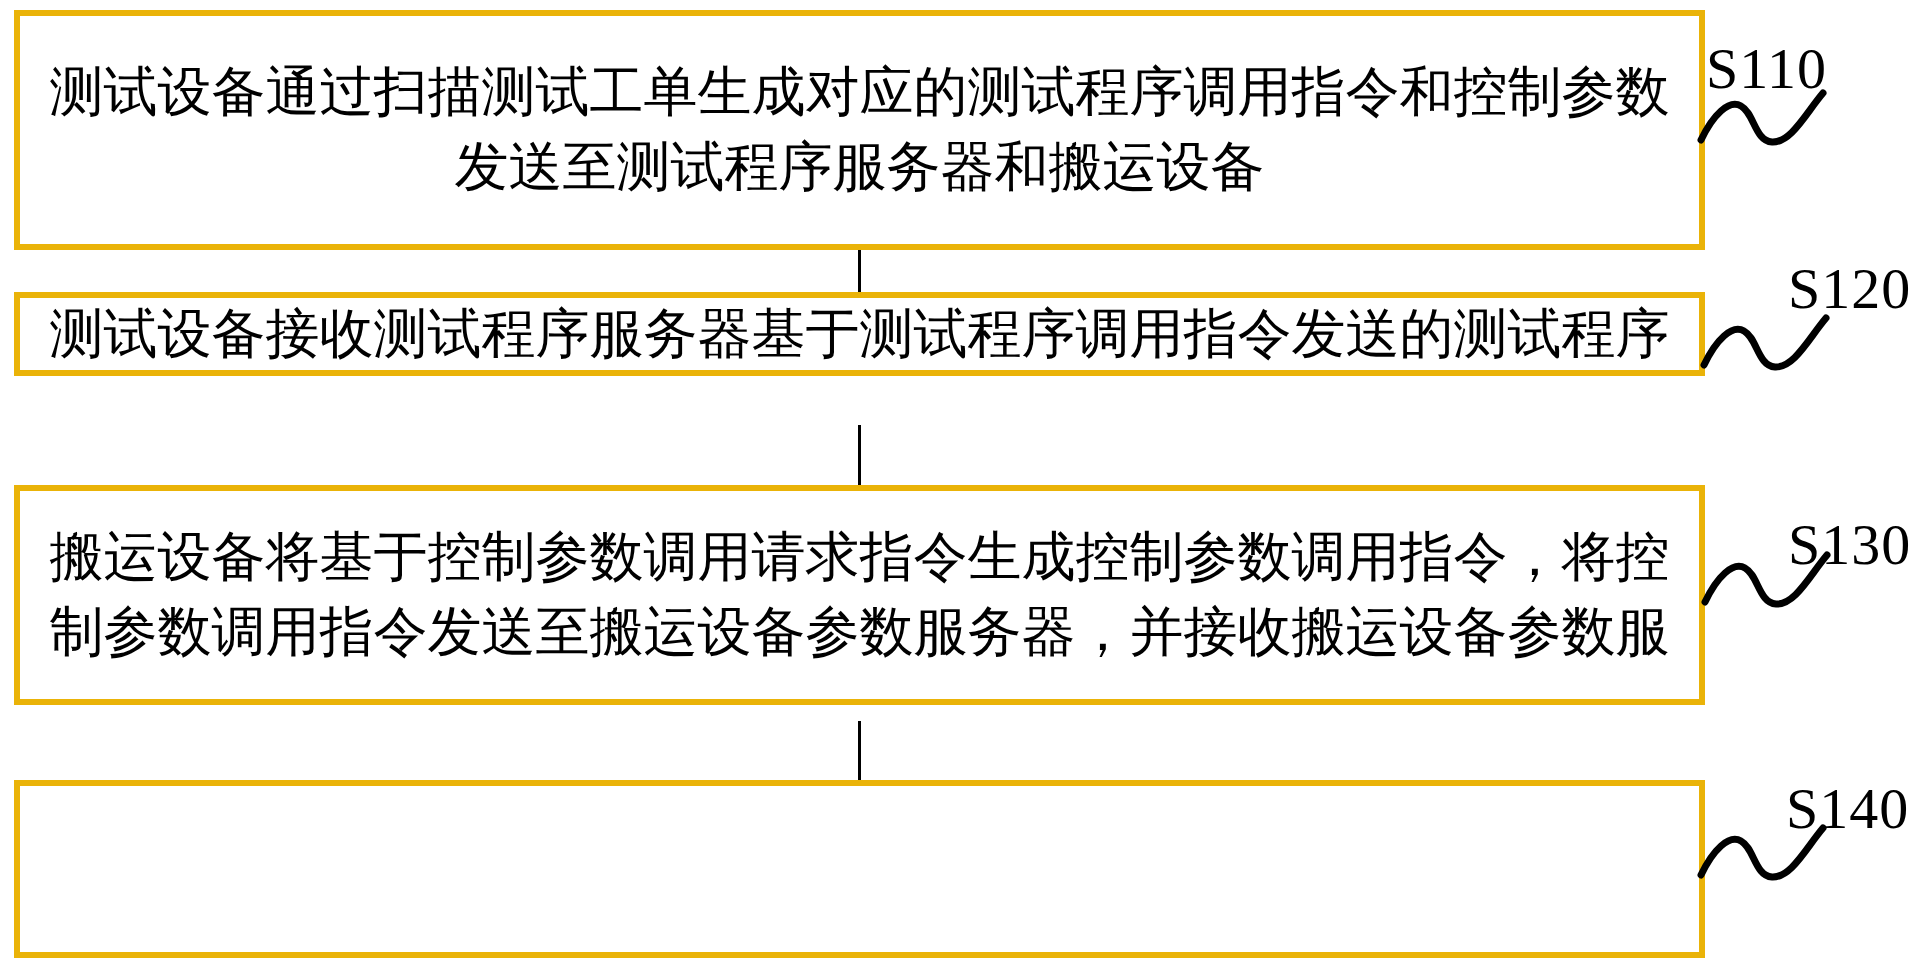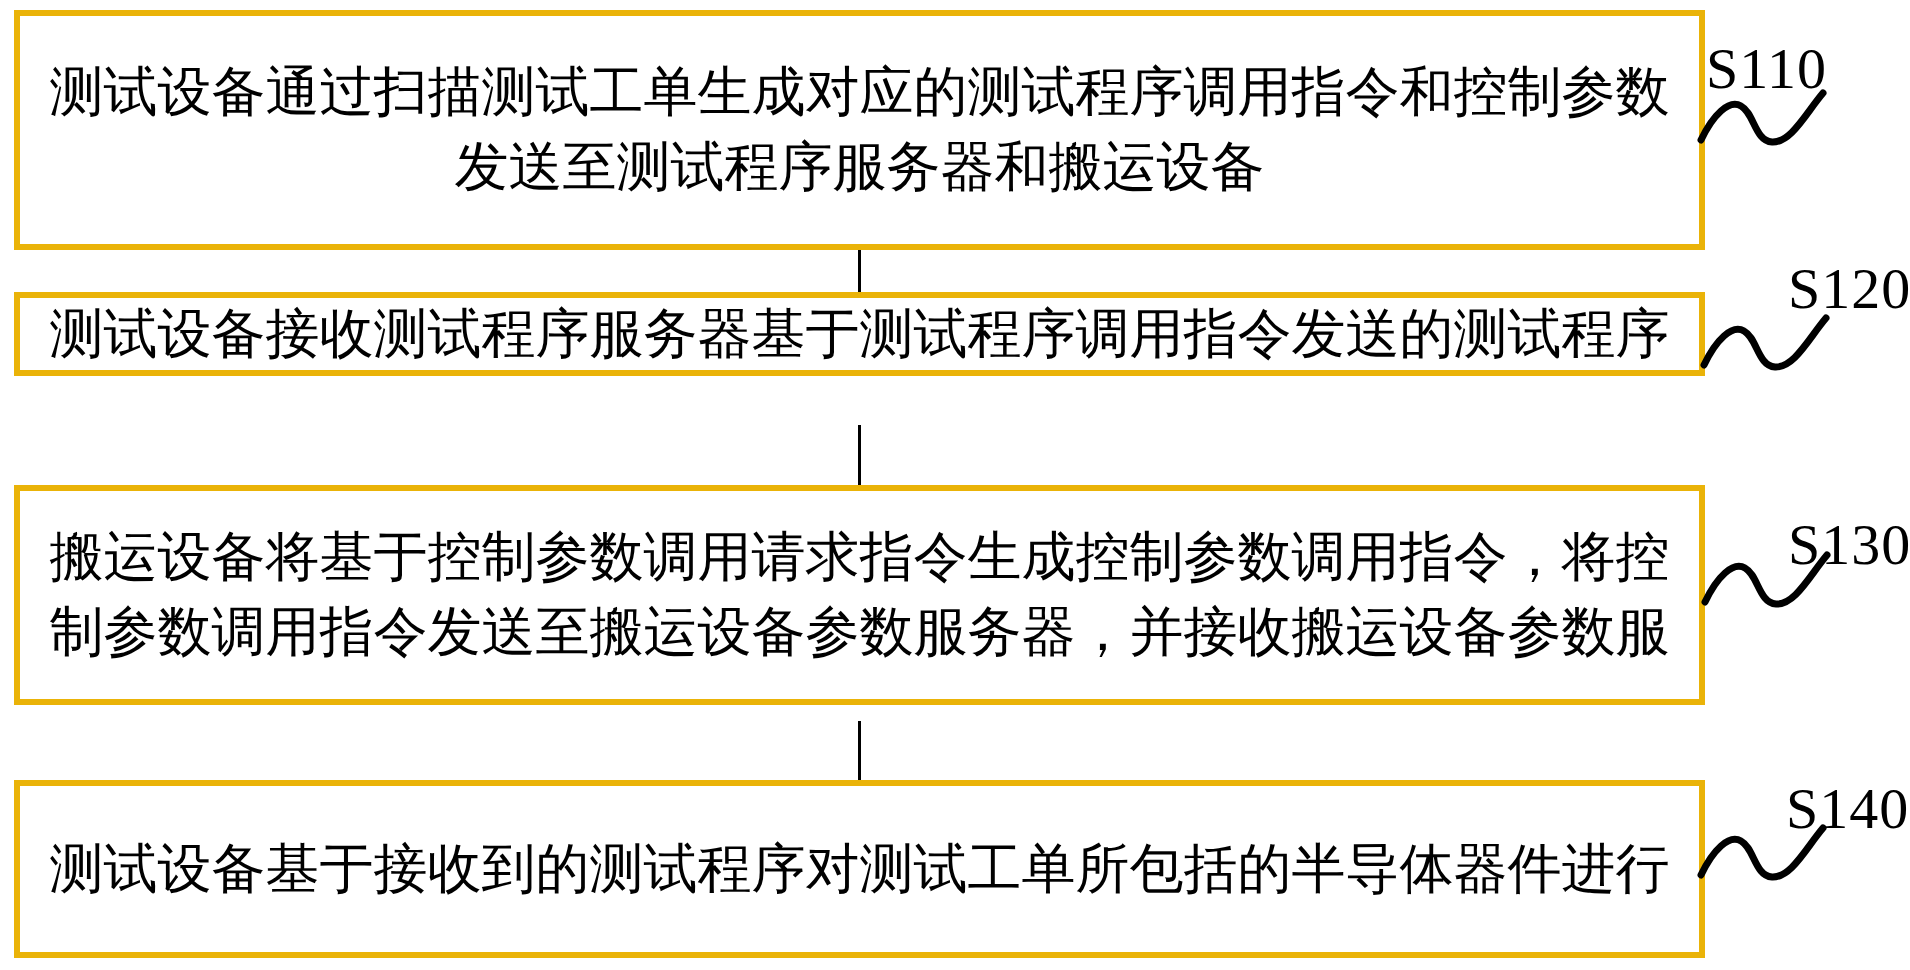--- a/index.html
+++ b/index.html
@@ -91,21 +91,20 @@
   <div class="connector" id="connector-2"></div>
 
   <div class="flow-box" id="box-3">
     <div class="box-line">搬运设备将基于控制参数调用请求指令生成控制参数调用指令，将控</div>
     <div class="box-line">制参数调用指令发送至搬运设备参数服务器，并接收搬运设备参数服</div>
   </div>
 
   <div class="connector" id="connector-3"></div>
 
   <div class="flow-box" id="box-4">
-    <div class="box-line">测试设备基于接收到的测试程序对测试工单所包括的半导体器件进行</div>
   </div>
 
   <div class="step-label" id="label-1">S110</div>
   <div class="step-label" id="label-2">S120</div>
   <div class="step-label" id="label-3">S130</div>
   <div class="step-label" id="label-4">S140</div>
 
   <svg class="squiggle" id="squiggle-1" viewBox="0 0 135 70">
     <path d="M6,55 C18,30 34,14 46,21 C59,28 60,56 77,57 C96,58 111,28 128,8" stroke="#000000" stroke-width="7" fill="none" stroke-linecap="round"></path>
   </svg>

